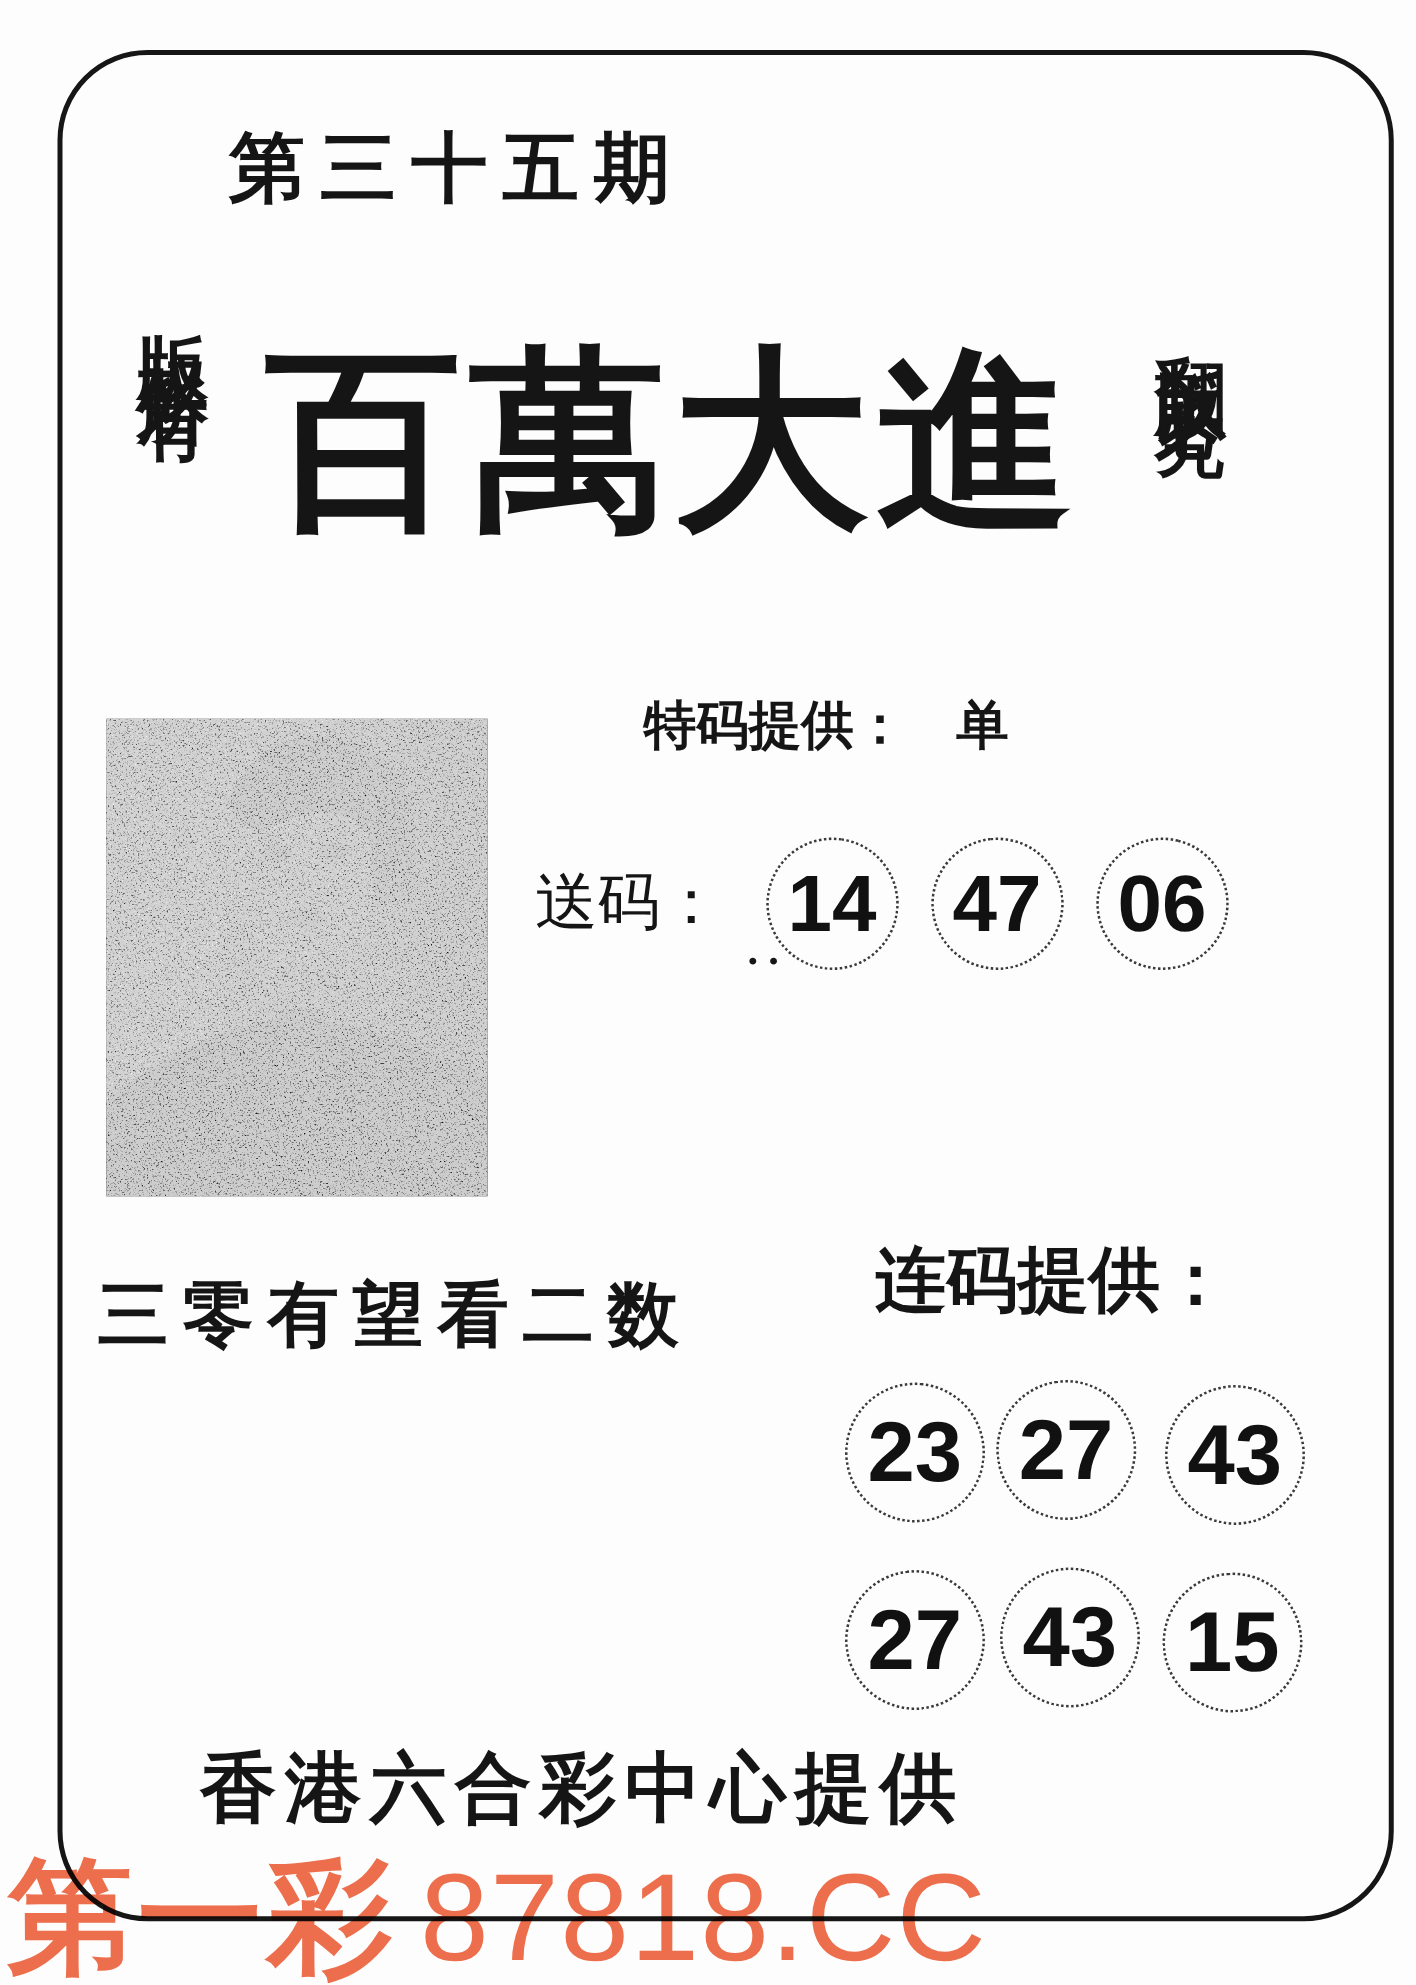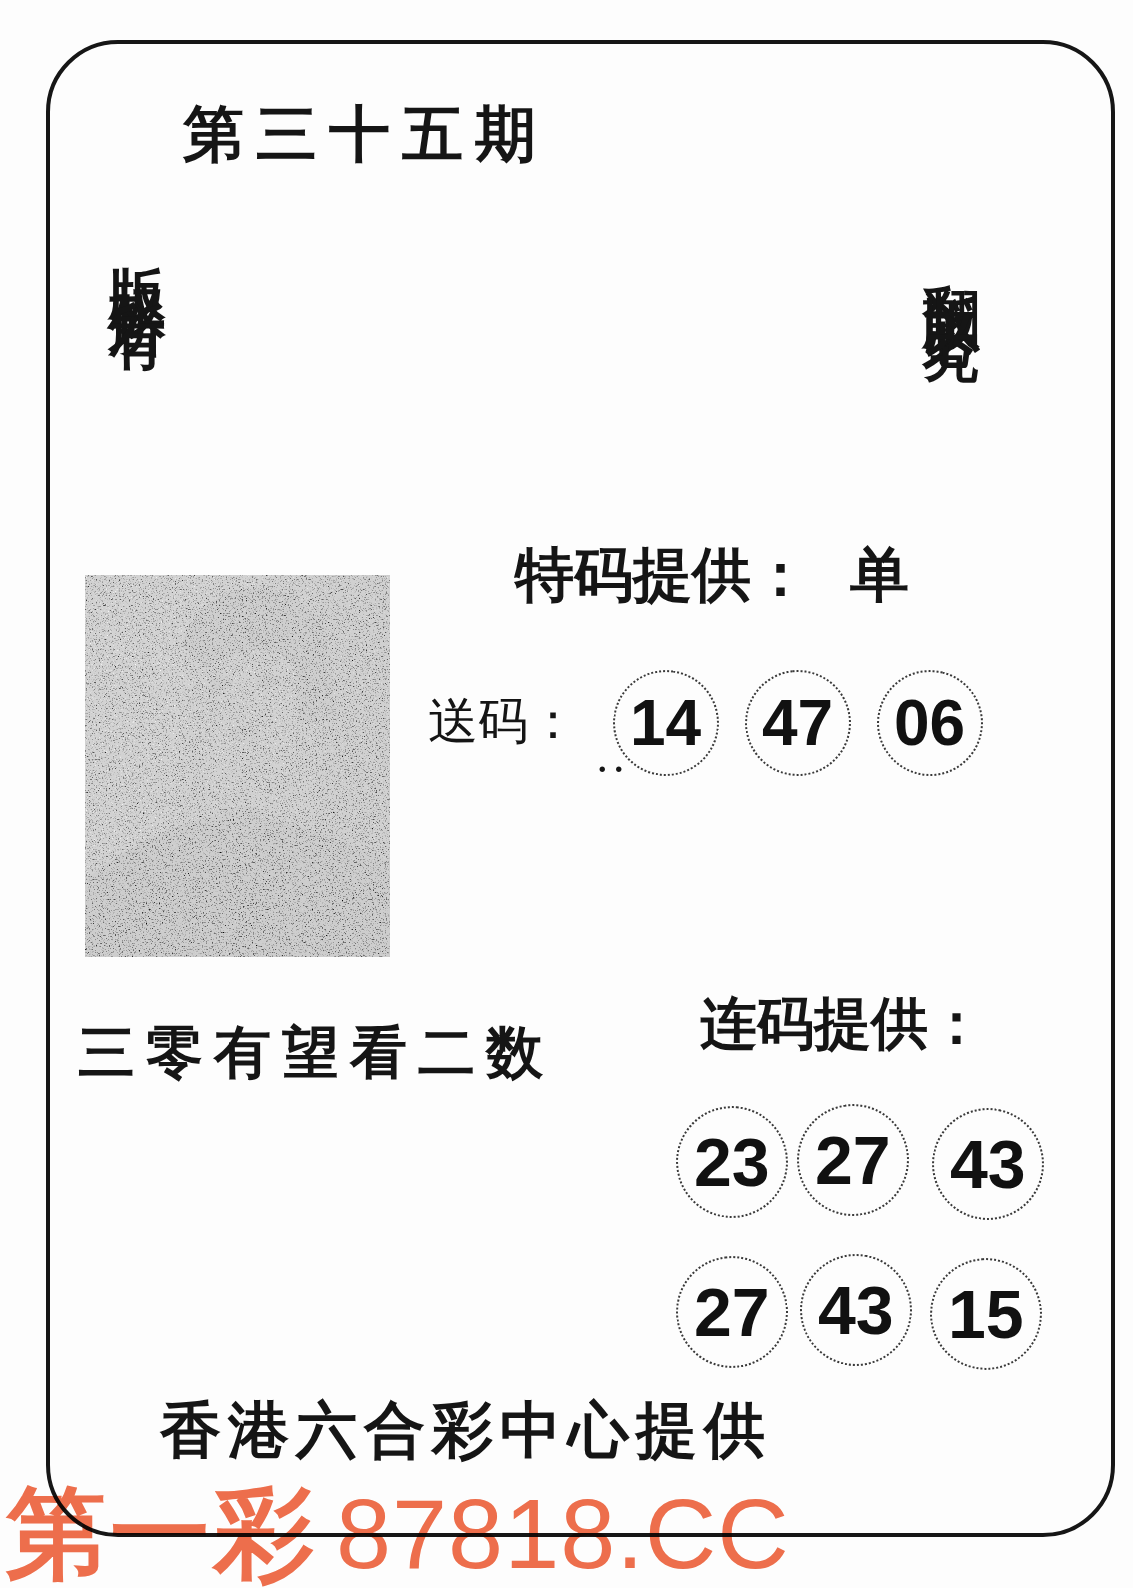--- a/index.html
+++ b/index.html
@@ -23,21 +23,21 @@
   .v-col {
     writing-mode:vertical-rl; text-orientation:upright;
     font-weight:700; white-space:nowrap;
   }
   .copyright-left  { left:98px;  top:222px; font-size:57px; letter-spacing:16px; }
   .copyright-right { left:912px; top:238px; font-size:57px; letter-spacing:13px; }
   .main-title {
     left:212px; top:248px; width:672px; font-size:157px; font-weight:900;
     letter-spacing:6px; white-space:nowrap; font-family:"Liberation Serif", serif;
   }
-  .special-row { left:515px; top:536px; font-size:59px; font-weight:700; white-space:nowrap; }
+  .special-row { left:515px; top:552px; font-size:42px; font-weight:700; white-space:nowrap; }
   .special-row .val { margin-left:40px; }
 
   .photo-box { left:85px; top:575px; width:305px; height:382px; }
   .photo-box svg { display:block; }
 
   .songma-label { left:428px; top:688px; font-size:50px; font-weight:400; white-space:nowrap; }
   .songma-dots  { left:598px; top:742px; font-size:34px; font-weight:700; letter-spacing:8px; }
 
   .num-circle {
     display:flex; align-items:center; justify-content:center;
@@ -87,20 +87,21 @@
 <body>
 
 <div class="page">
 
   <div class="card"></div>
 
   <div class="abs issue-title">第三十五期</div>
 
   <div class="abs v-col copyright-left">版权所有</div>
 
+  <div class="abs main-title">百萬大進</div>
 
   <div class="abs v-col copyright-right">翻版必究</div>
 
   <div class="abs special-row">
     <span>特码提供：</span><span class="val">单</span>
   </div>
 
   <div class="abs photo-box">
     <svg width="305" height="382" viewBox="0 0 305 382" aria-hidden="true">
       <defs>

